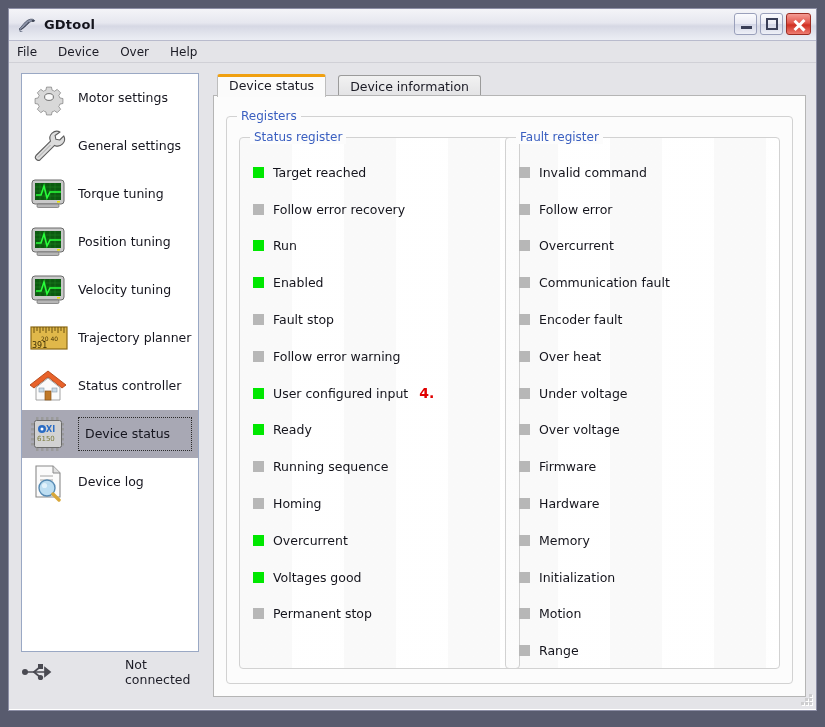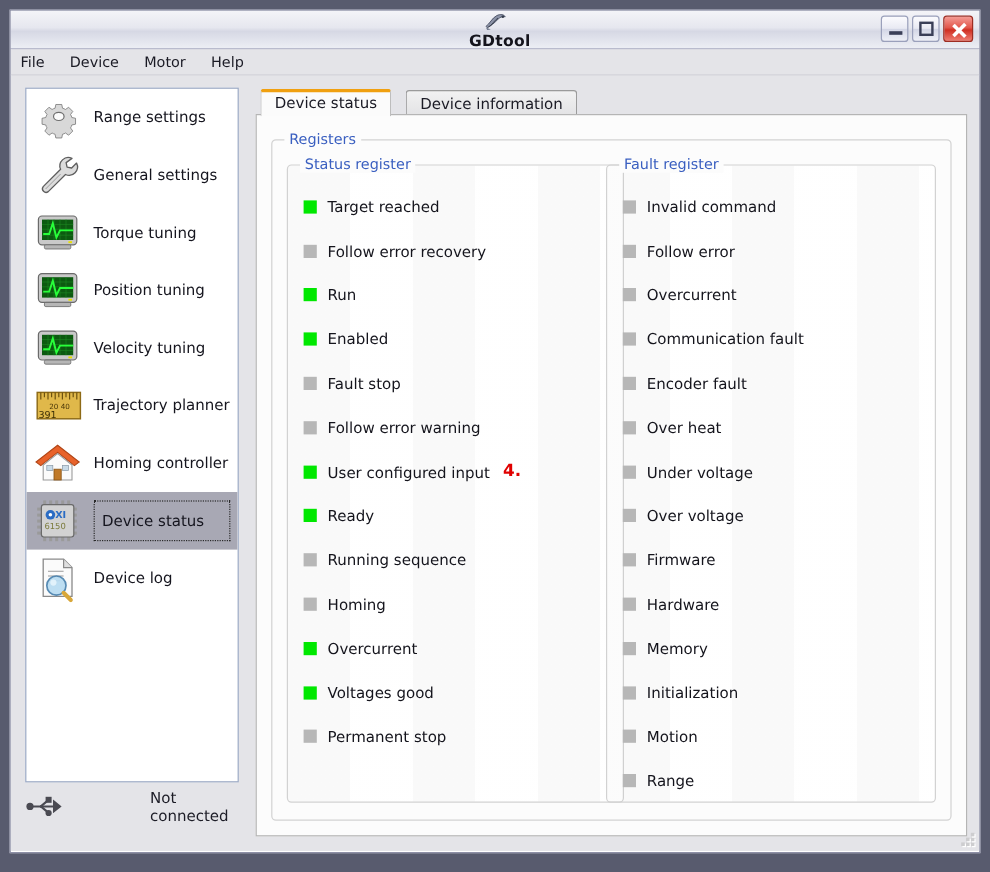--- a/index.html
+++ b/index.html
@@ -32,21 +32,20 @@
   
   .titlebar {
     position: relative;
     height: 32px;
     background: linear-gradient(to bottom, #f4f4f8 0%, #e6e7ef 45%, #d6d8e4 55%, #eceef4 100%);
     border-bottom: 1px solid #b9bbcd;
     display: flex;
     align-items: center;
     padding-left: 8px;
     box-sizing: border-box;
-    flex-direction: column;
   }
   .title-icon {
     width: 20px; height: 18px;
     margin-right: 7px;
     position: relative;
     flex: none;
   }
   .title-text {
     font-size: 13px;
     font-weight: bold;
@@ -318,40 +317,40 @@
         </div>
         <div class="winbtn close">
           <span class="btn-close-glyph"></span>
         </div>
       </div>
     </div>
 
     <div class="menubar">
       <div class="menuitem">File</div>
       <div class="menuitem">Device</div>
-      <div class="menuitem">Motor</div>
+      <div class="menuitem">Over</div>
       <div class="menuitem">Help</div>
     </div>
 
     <div class="wbody">
 
       <div class="sidebar">
 
         <div class="side-item">
           <div class="ico">
             <svg width="42" height="40" viewBox="0 0 42 40">
               <g transform="translate(21,19)">
                 <g fill="#d8d8d8" stroke="#6e6e6e" stroke-width="1">
                   <path d="M-4,-16 h8 l1,5 a12,12 0 0 1 4,1.7 l4.2,-3 l5.6,5.6 l-3,4.2 a12,12 0 0 1 1.7,4 l5,1 v8 l-5,1 a12,12 0 0 1 -1.7,4 l3,4.2 l-5.6,5.6 l-4.2,-3 a12,12 0 0 1 -4,1.7 l-1,5 h-8 l-1,-5 a12,12 0 0 1 -4,-1.7 l-4.2,3 l-5.6,-5.6 l3,-4.2 a12,12 0 0 1 -1.7,-4 l-5,-1 v-8 l5,-1 a12,12 0 0 1 1.7,-4 l-3,-4.2 l5.6,-5.6 l4.2,3 a12,12 0 0 1 4,-1.7 Z" transform="scale(0.62)"></path>
                 </g>
                 <ellipse cx="0" cy="0" rx="4.4" ry="3.4" fill="#fbfbfb" stroke="#6e6e6e" stroke-width="1"></ellipse>
               </g>
             </svg>
           </div>
-          <div class="lbl">Range settings</div>
+          <div class="lbl">Motor settings</div>
         </div>
 
         <div class="side-item">
           <div class="ico">
             <svg width="42" height="40" viewBox="0 0 42 40">
               <path d="M32 6 a7 7 0 0 0 -9.5 9.1 L8 29.5 a3 3 0 0 0 4.2 4.2 L26.6 19.4 A7 7 0 0 0 35.8 9.9 l-4.1 4.1 l-3.8 -0.7 l-0.8 -3.8 Z" fill="#dcdcdc" stroke="#5e5e5e" stroke-width="1.1" stroke-linejoin="round"></path>
               <path d="M10 31.5 l12.5 -12.5" stroke="#9a9a9a" stroke-width=".8" fill="none"></path>
             </svg>
           </div>
           <div class="lbl">General settings</div>
@@ -422,21 +421,21 @@
         <div class="side-item">
           <div class="ico">
             <svg width="42" height="40" viewBox="0 0 42 40">
               <path d="M20 5 L38 19 L34 22 L20 11 L6 22 L2 19 Z" fill="#e8622a" stroke="#b04516" stroke-width=".9"></path>
               <path d="M20 12 L32 21.5 V34 H8 V21.5 Z" fill="#fbfbfb" stroke="#9a9a9a" stroke-width=".9"></path>
               <rect x="17" y="25" width="6" height="9" fill="#c07a2a" stroke="#8a5416" stroke-width=".7"></rect>
               <rect x="11" y="22" width="5" height="4" fill="#c9dbe8" stroke="#8a9aa8" stroke-width=".6"></rect>
               <rect x="24" y="22" width="5" height="4" fill="#c9dbe8" stroke="#8a9aa8" stroke-width=".6"></rect>
             </svg>
           </div>
-          <div class="lbl">Homing controller</div>
+          <div class="lbl">Status controller</div>
         </div>
 
         <div class="side-item selected">
           <div class="ico">
             <svg width="42" height="40" viewBox="0 0 42 40">
               <g fill="#9a9a9a">
                 <rect x="8" y="3" width="2.5" height="4"></rect>
                   <rect x="13" y="3" width="2.5" height="4"></rect>
                 <rect x="18" y="3" width="2.5" height="4"></rect>
                   <rect x="23" y="3" width="2.5" height="4"></rect>

